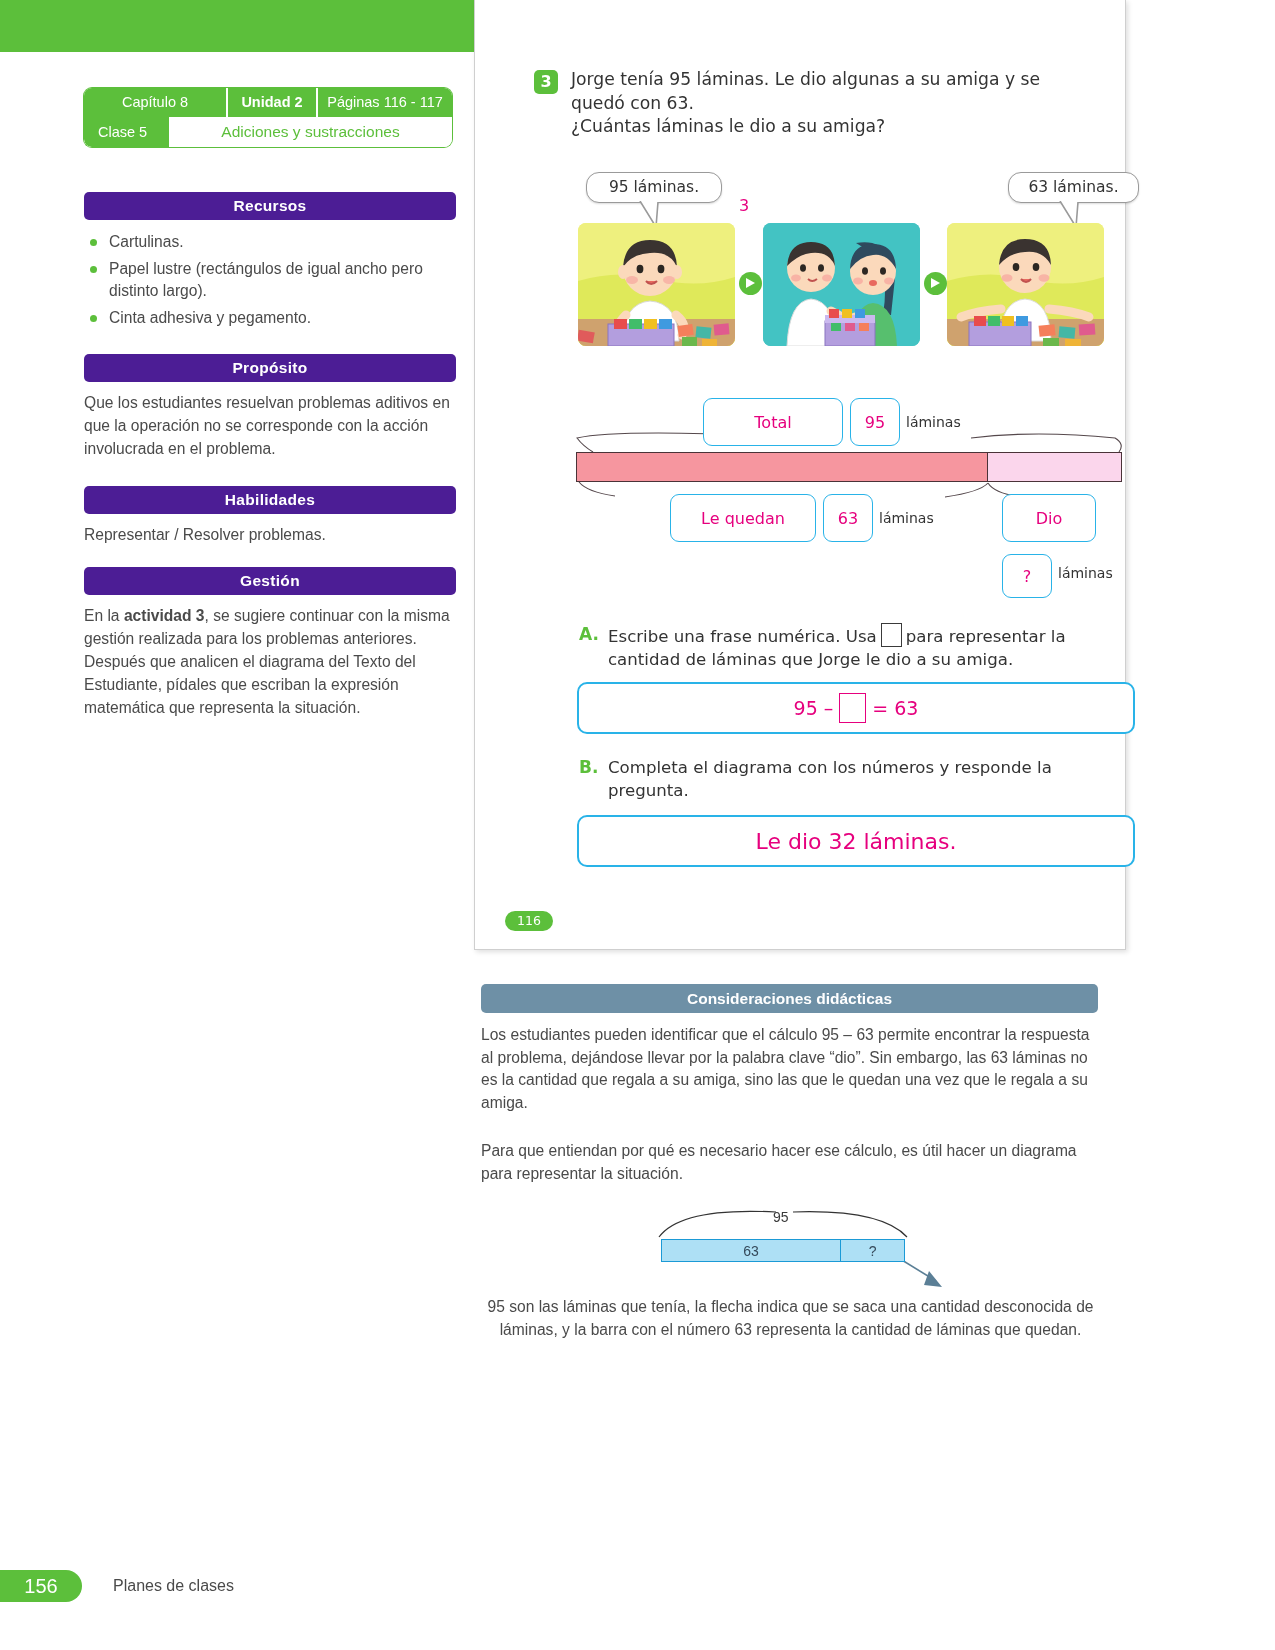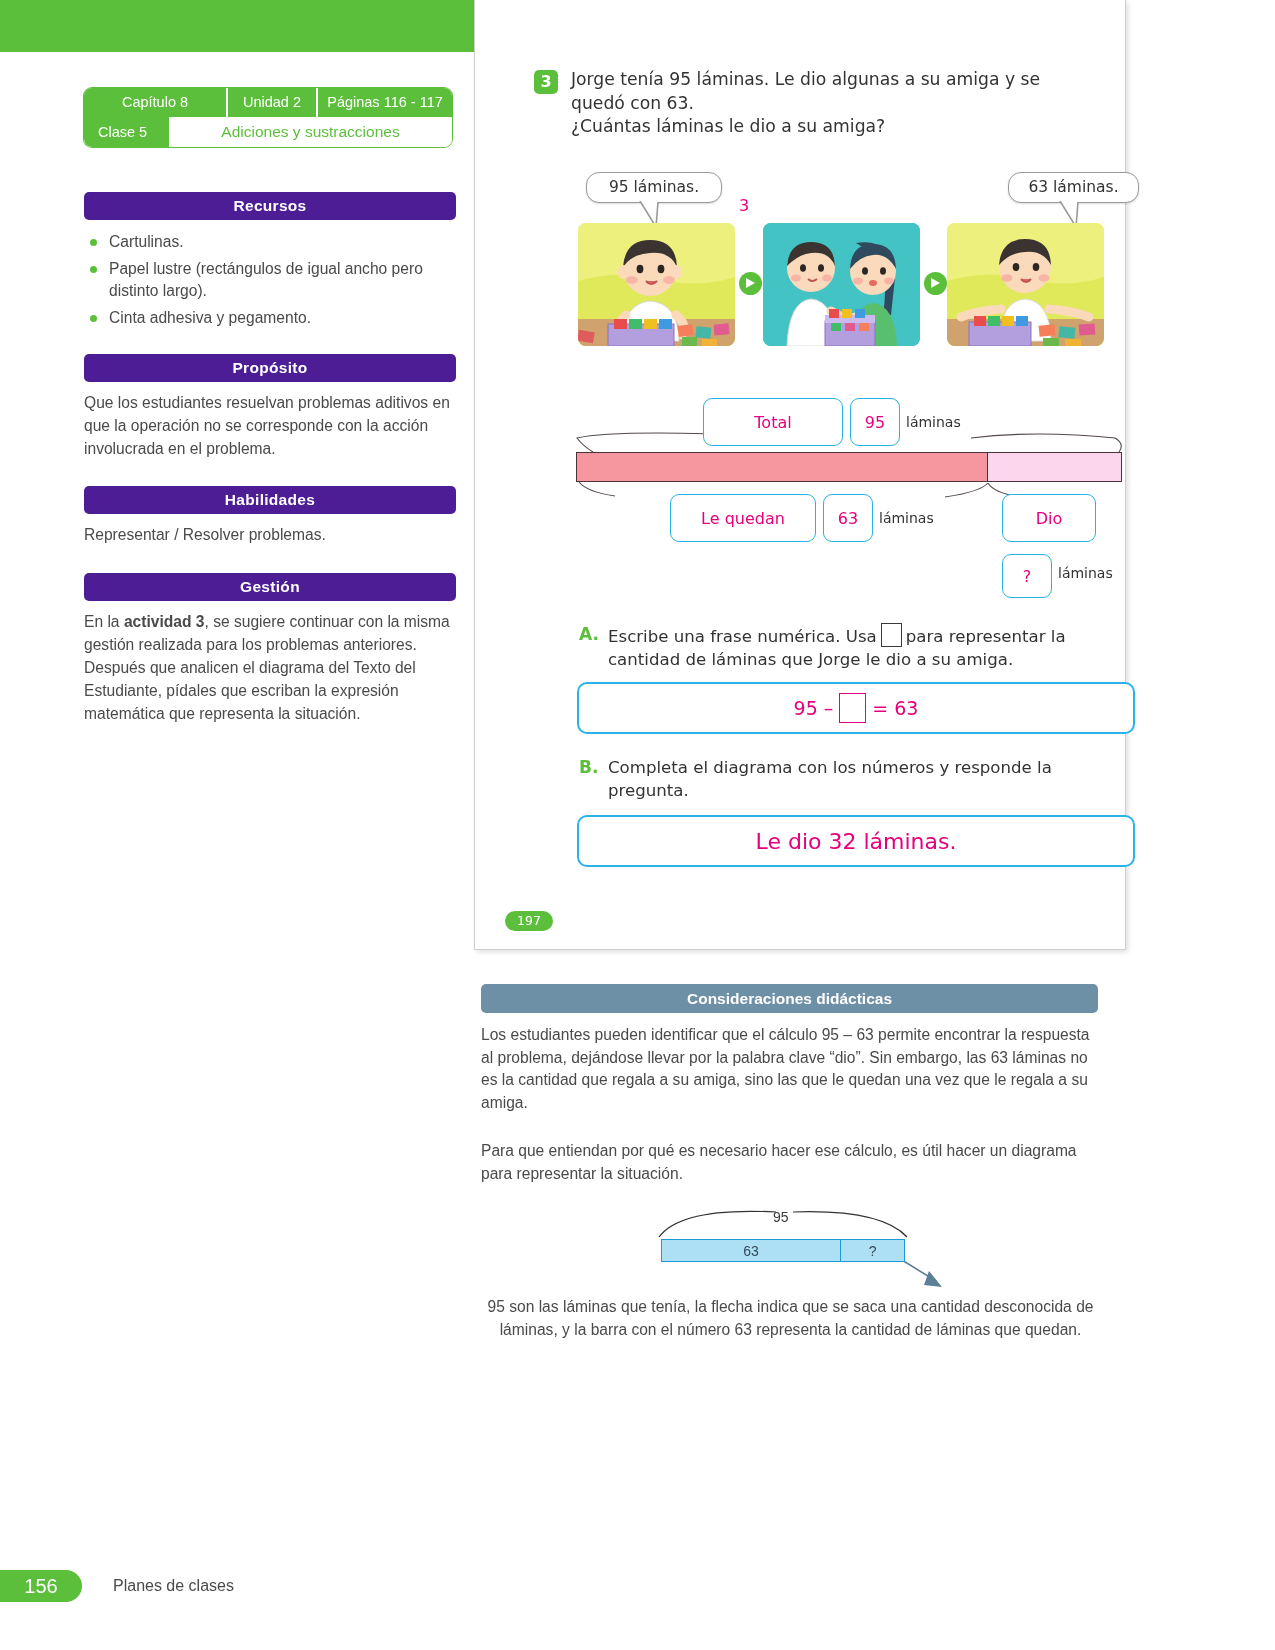--- a/index.html
+++ b/index.html
@@ -47,21 +47,21 @@
     height: 29px;
   }
   .hdr-row1 > div {
     color: #fff;
     font-size: 14.5px;
     text-align: center;
     line-height: 29px;
     white-space: nowrap;
   }
   .hdr-c1 { width: 142px; }
-  .hdr-c2 { width: 88px; font-weight: normal; border-left: 2px solid #fff; border-right: 2px solid #fff; }
+  .hdr-c2 { width: 88px; font-weight: bold; border-left: 2px solid #fff; border-right: 2px solid #fff; }
   .hdr-c3 { flex: 1; }
 
   .hdr-row2 {
     display: flex;
     background: #ffffff;
     height: 30px;
     align-items: center;
   }
   .hdr-c4 {
     width: 85px;
@@ -90,21 +90,21 @@
     color: #fff;
     font-size: 15.5px;
     font-weight: bold;
     text-align: center;
     line-height: 28px;
     letter-spacing: .3px;
   }
   .sec-bar.rec { margin-top: 45px; }
   .sec-bar.pro { margin-top: 25px; }
   .sec-bar.hab { margin-top: 25px; }
-  .sec-bar.ges { margin-top: 26px; }
+  .sec-bar.ges { margin-top: 20px; }
 
   .body-text {
     font-size: 15.6px;
     line-height: 1.47;
     color: #4a4a4a;
     margin-top: 10px;
     width: 370px;
   }
 
   ul.res-list {
@@ -618,21 +618,21 @@
     <span>95 –</span>
     <span class="pink-sq"></span>
     <span>= 63</span>
   </div>
 
   <div class="qa-letter" id="ltrB">B.</div>
   <div class="qa-text" id="txtB">Completa el diagrama con los números y responde la pregunta.</div>
   <div class="ans-box" id="ansB"></div>
   <div class="ansB-text">Le dio 32 láminas.</div>
 
-  <div class="pg-pill">197</div>
+  <div class="pg-pill">116</div>
 
  </div>
 </div>
 
 <div class="cons-bar">Consideraciones didácticas</div>
 <div class="cons-p" id="consP1">Los estudiantes pueden identificar que el cálculo 95 – 63 permite encontrar la respuesta al problema, dejándose llevar por la palabra clave “dio”. Sin embargo, las 63 láminas no es la cantidad que regala a su amiga, sino las que le quedan una vez que le regala a su amiga.</div>
 <div class="cons-p" id="consP2">Para que entiendan por qué es necesario hacer ese cálculo, es útil hacer un diagrama para representar la situación.</div>
 
 <div class="mini-dia">
   <svg width="619" height="90">

